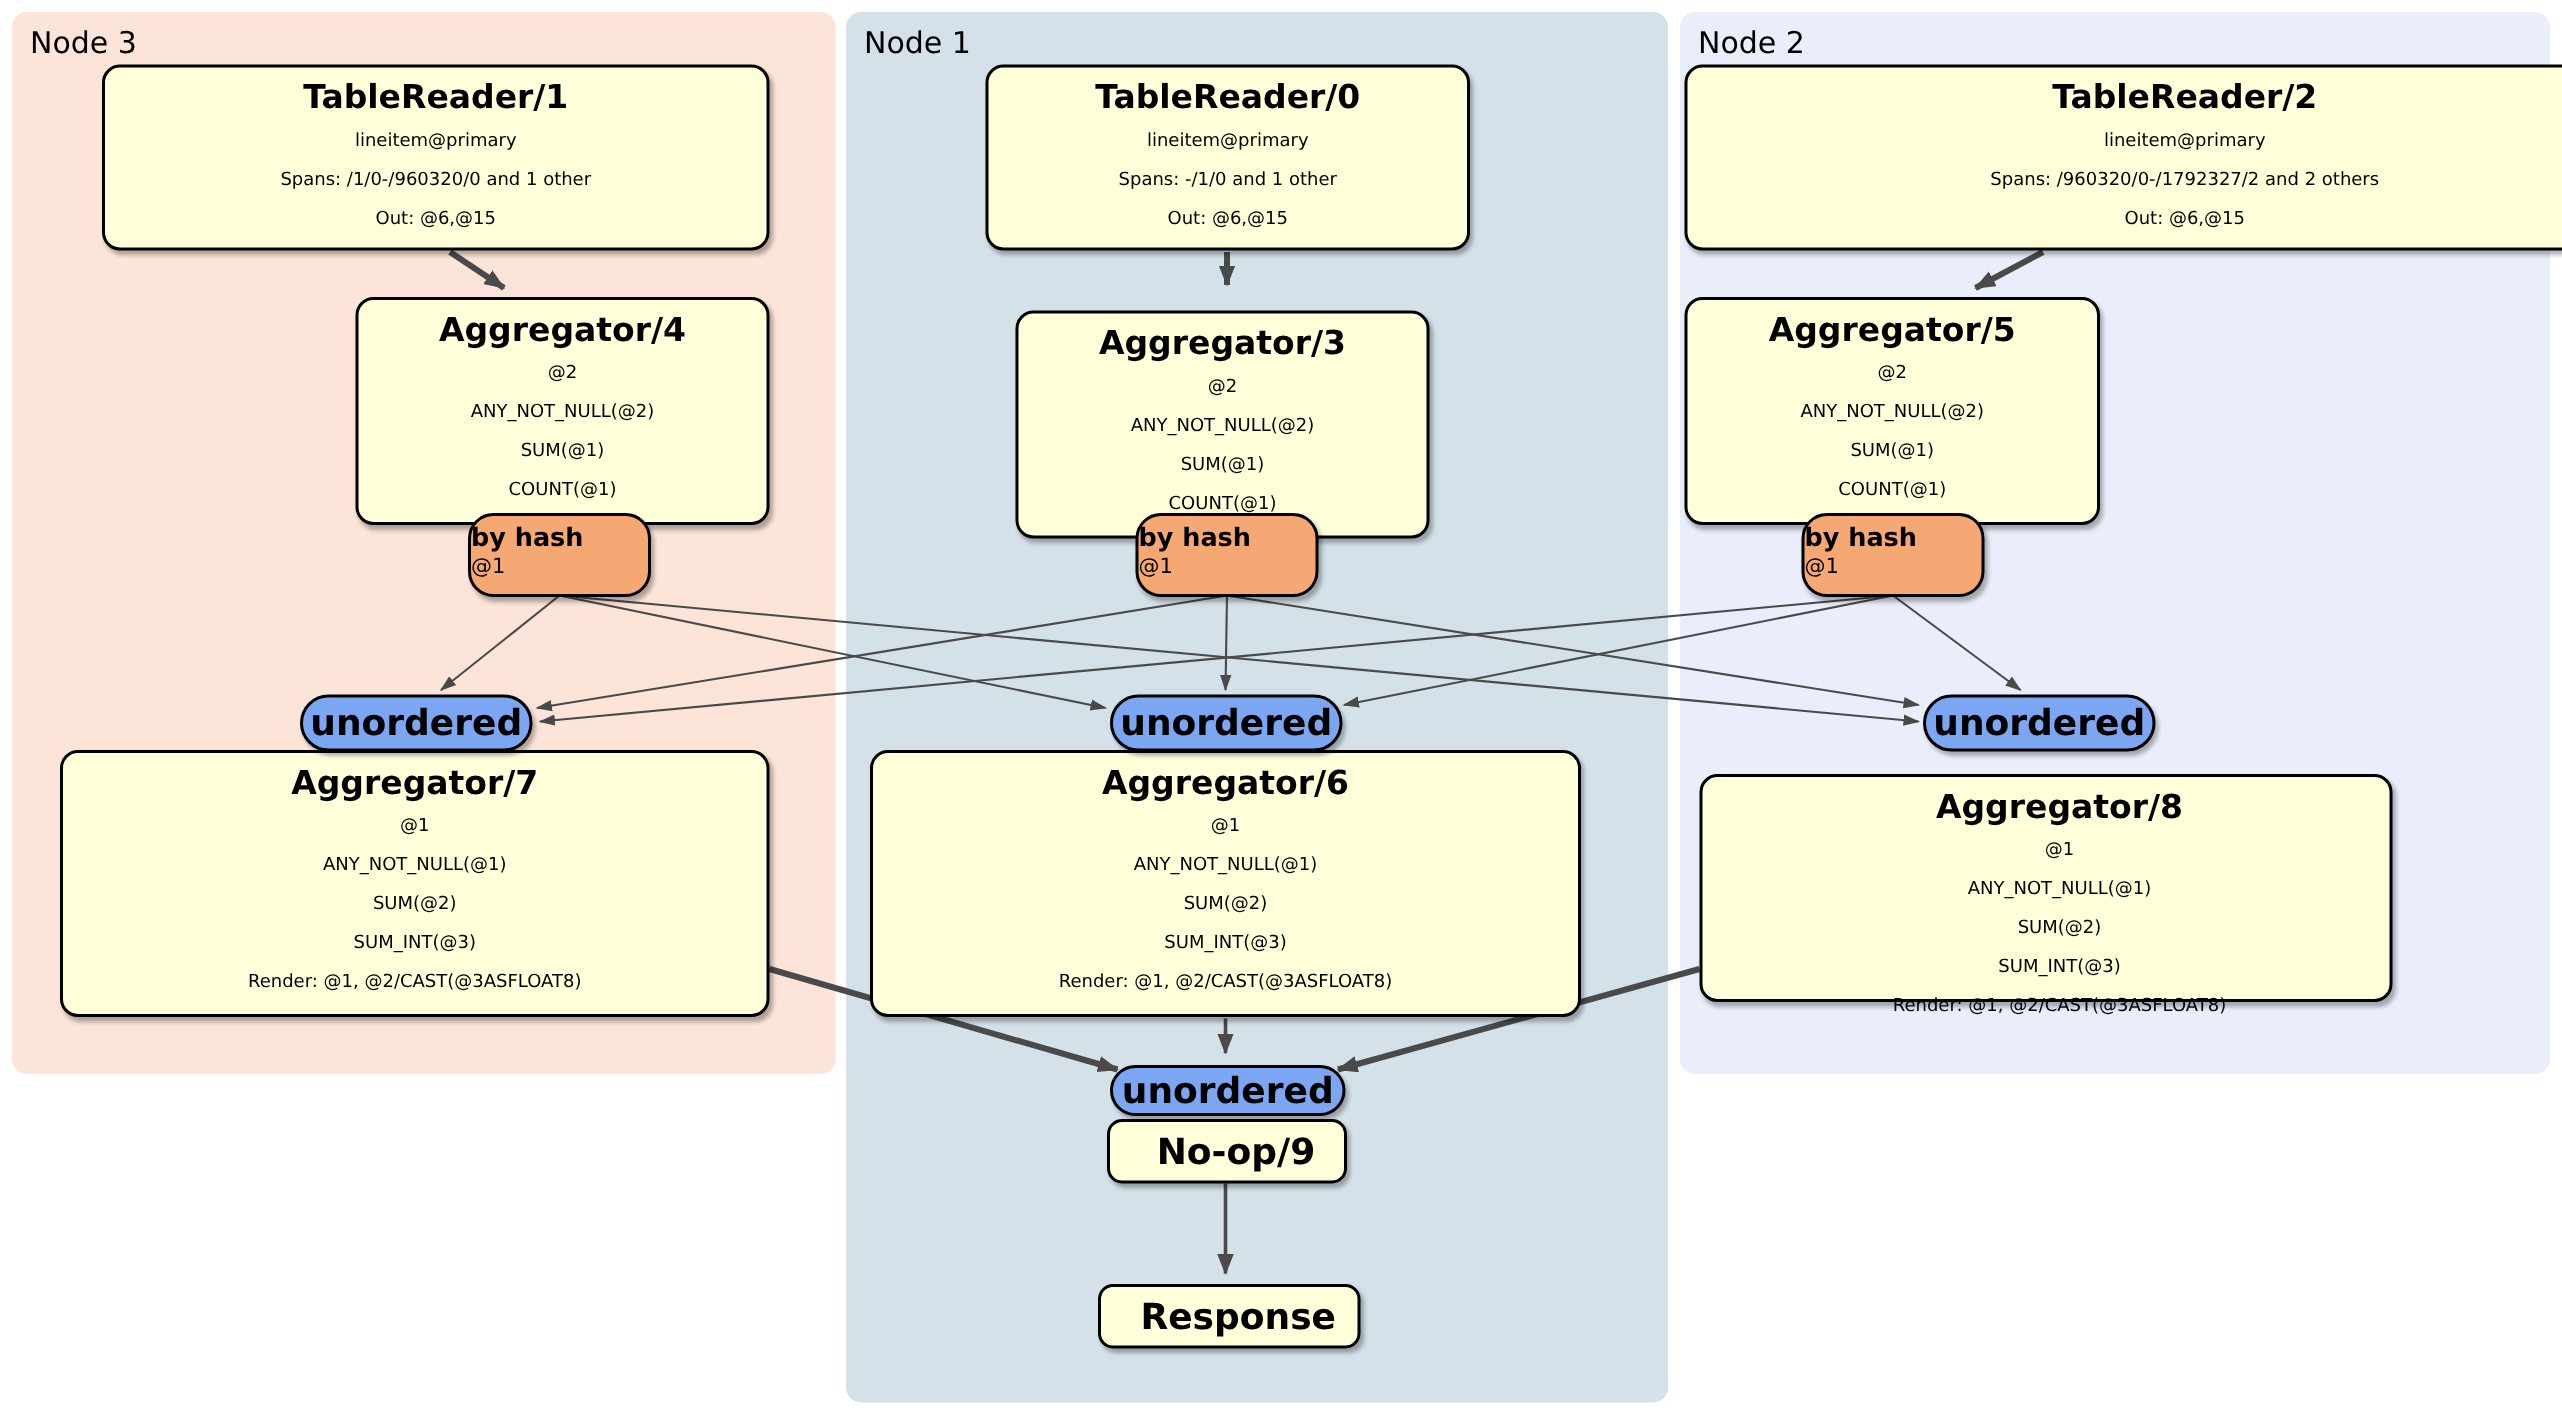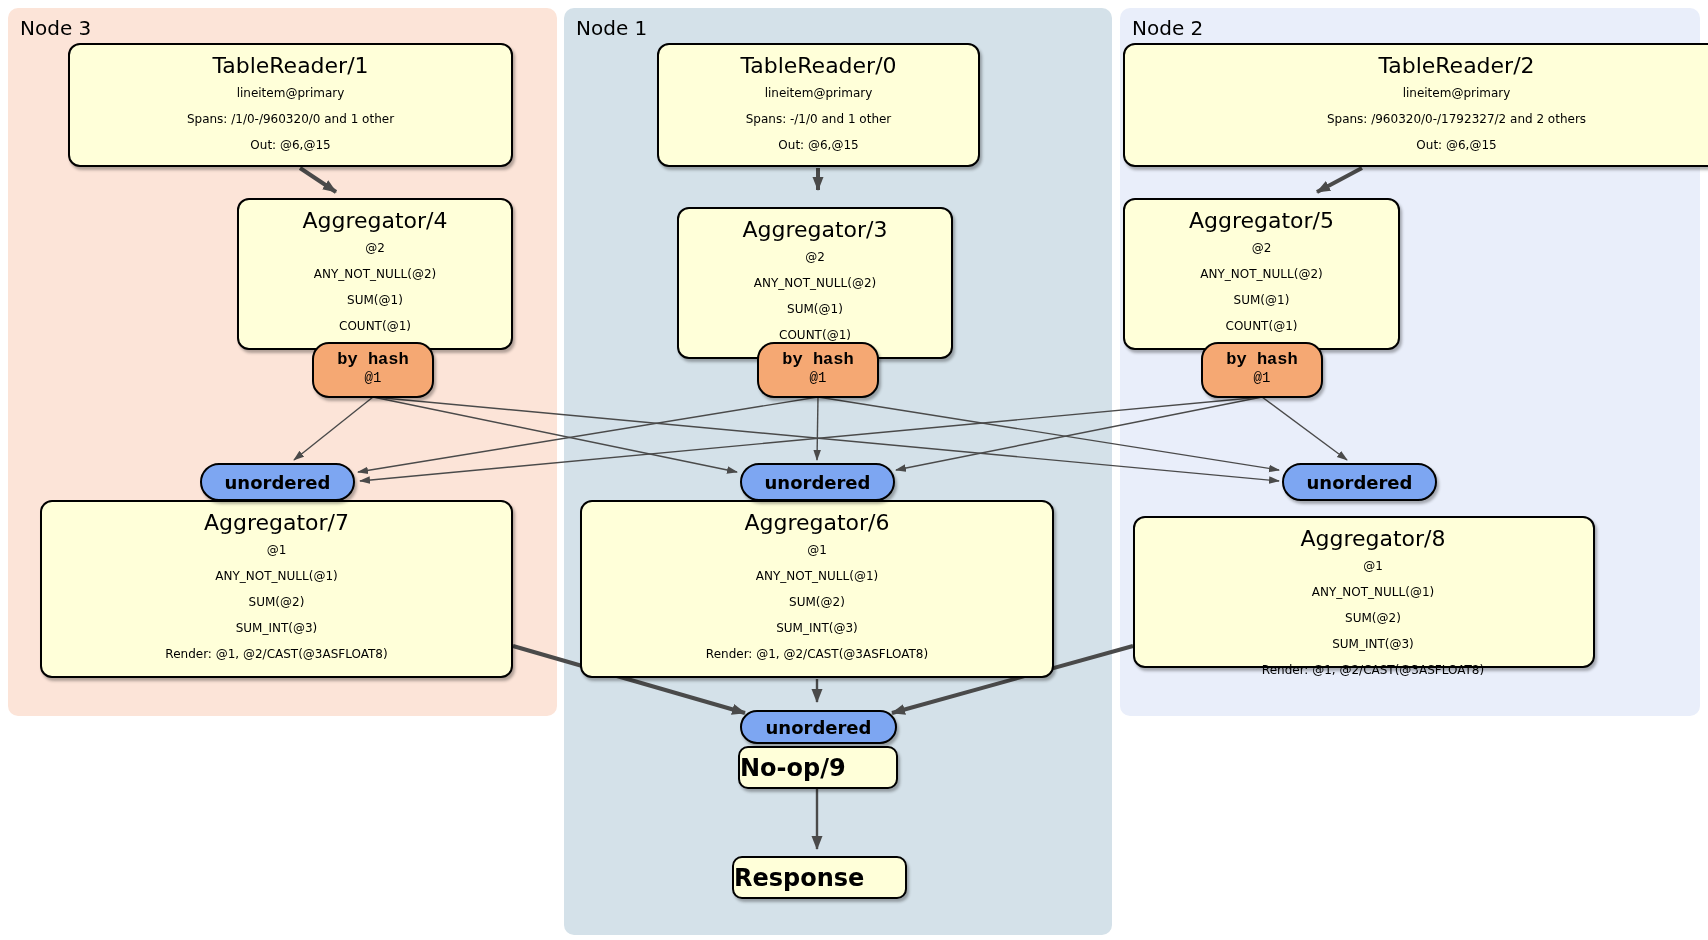--- a/index.html
+++ b/index.html
@@ -19,40 +19,40 @@
   .edges line{stroke:var(--edge-color);}
   .edges .thick{stroke-width:4;}
   .edges .med{stroke-width:2.4;}
   .edges .thin{stroke-width:1.4;}
   #arrow-t path,#arrow-n path{fill:var(--edge-color);}
   .box{
     position:absolute;background:var(--box-fill);border:2px solid var(--box-border);
     border-radius:12px;box-shadow:2px 3px 3px rgba(0,0,0,.3);
     text-align:center;box-sizing:border-box;padding-top:7px;z-index:2;
   }
-  .box .t{font-weight:normal;font-size:22px;line-height:28px;}
+  .box .t{font-weight:bold;font-size:22px;line-height:28px;}
   .box .l{font-size:12px;line-height:26px;white-space:nowrap;}
   .hash{
     position:absolute;background:var(--hash-fill);border:2px solid var(--box-border);
     border-radius:17px;box-shadow:2px 3px 3px rgba(0,0,0,.3);
-    text-align:center;box-sizing:border-box;z-index:3;font-family:Liberation Mono, monospace;
+    text-align:left;box-sizing:border-box;z-index:3;
   }
   .hash .hl{font-weight:bold;font-size:17px;line-height:21px;padding-top:5px;}
   .hash .hd{font-size:14px;line-height:17px;}
   .stream{
     position:absolute;background:var(--stream-fill);border:2px solid var(--box-border);
     border-radius:19px;box-shadow:2px 3px 3px rgba(0,0,0,.3);
     display:flex;align-items:center;justify-content:center;
-    font-weight:bold;font-size:18px;box-sizing:border-box;z-index:3;
+    font-weight:bold;font-size:24px;box-sizing:border-box;z-index:3;
   }
   .endbox{
     position:absolute;background:var(--box-fill);border:2px solid var(--box-border);
     border-radius:10px;box-shadow:2px 3px 3px rgba(0,0,0,.3);
-    display:flex;align-items:center;
-    font-weight:bold;font-size:24px;box-sizing:border-box;z-index:3;
+    display:flex;align-items:center;justify-content:center;
+    font-weight:bold;font-size:24px;box-sizing:border-box;z-index:3;padding-left:12px;
   }
 </style>
 </head>
 <body>
 
 <div class="canvas">
 
   <div class="region" style="left:8px;top:8px;width:549px;height:708px;background:var(--node3-bg);">
     <div class="region-label">Node 3</div>
   </div>

